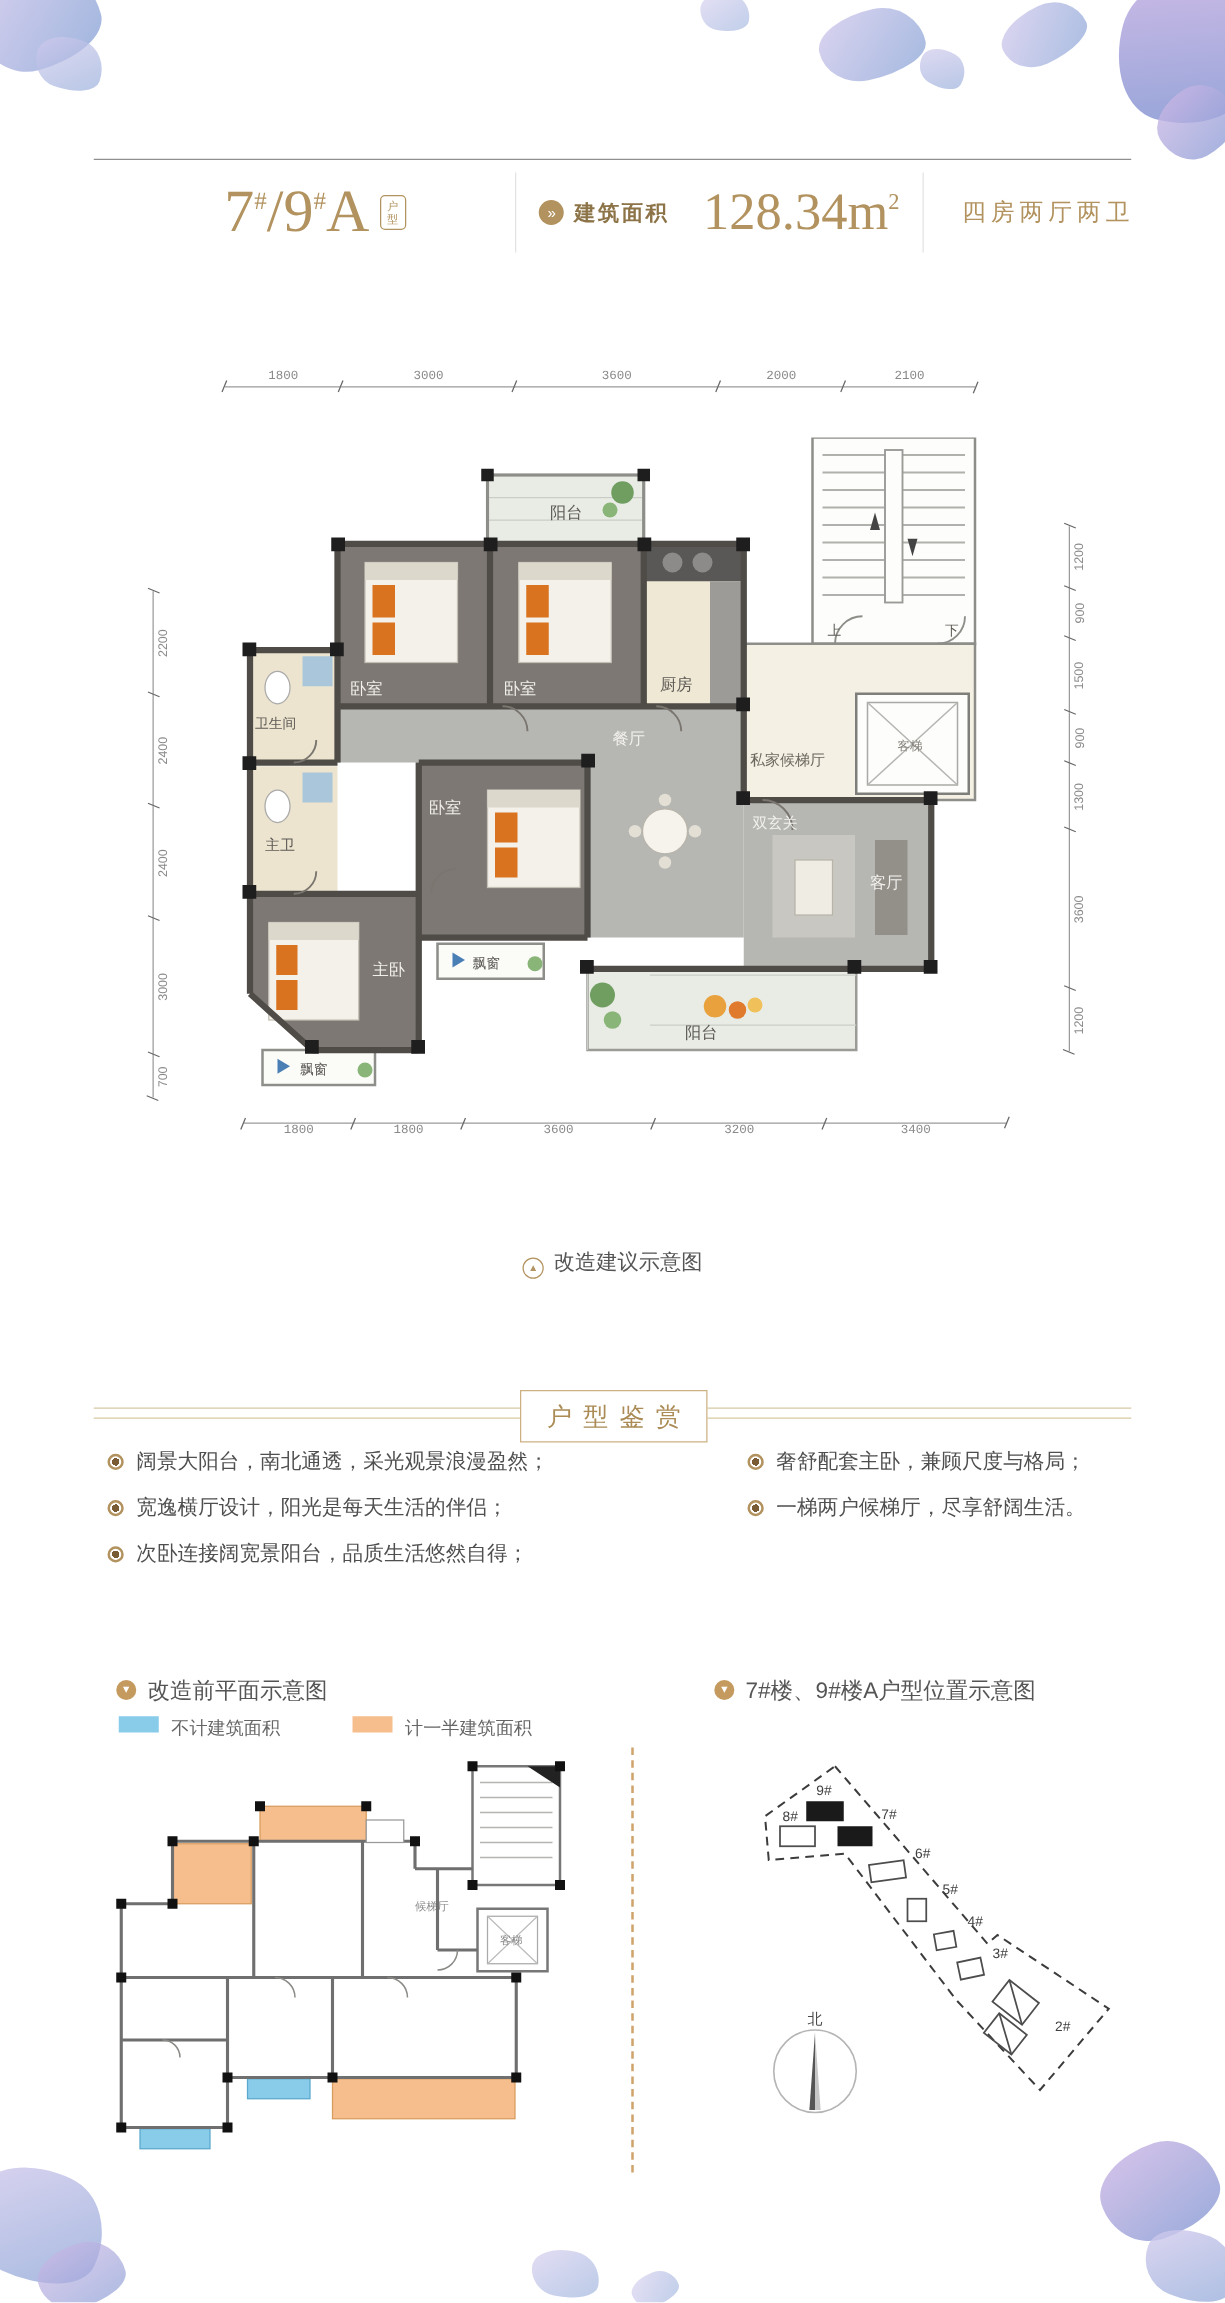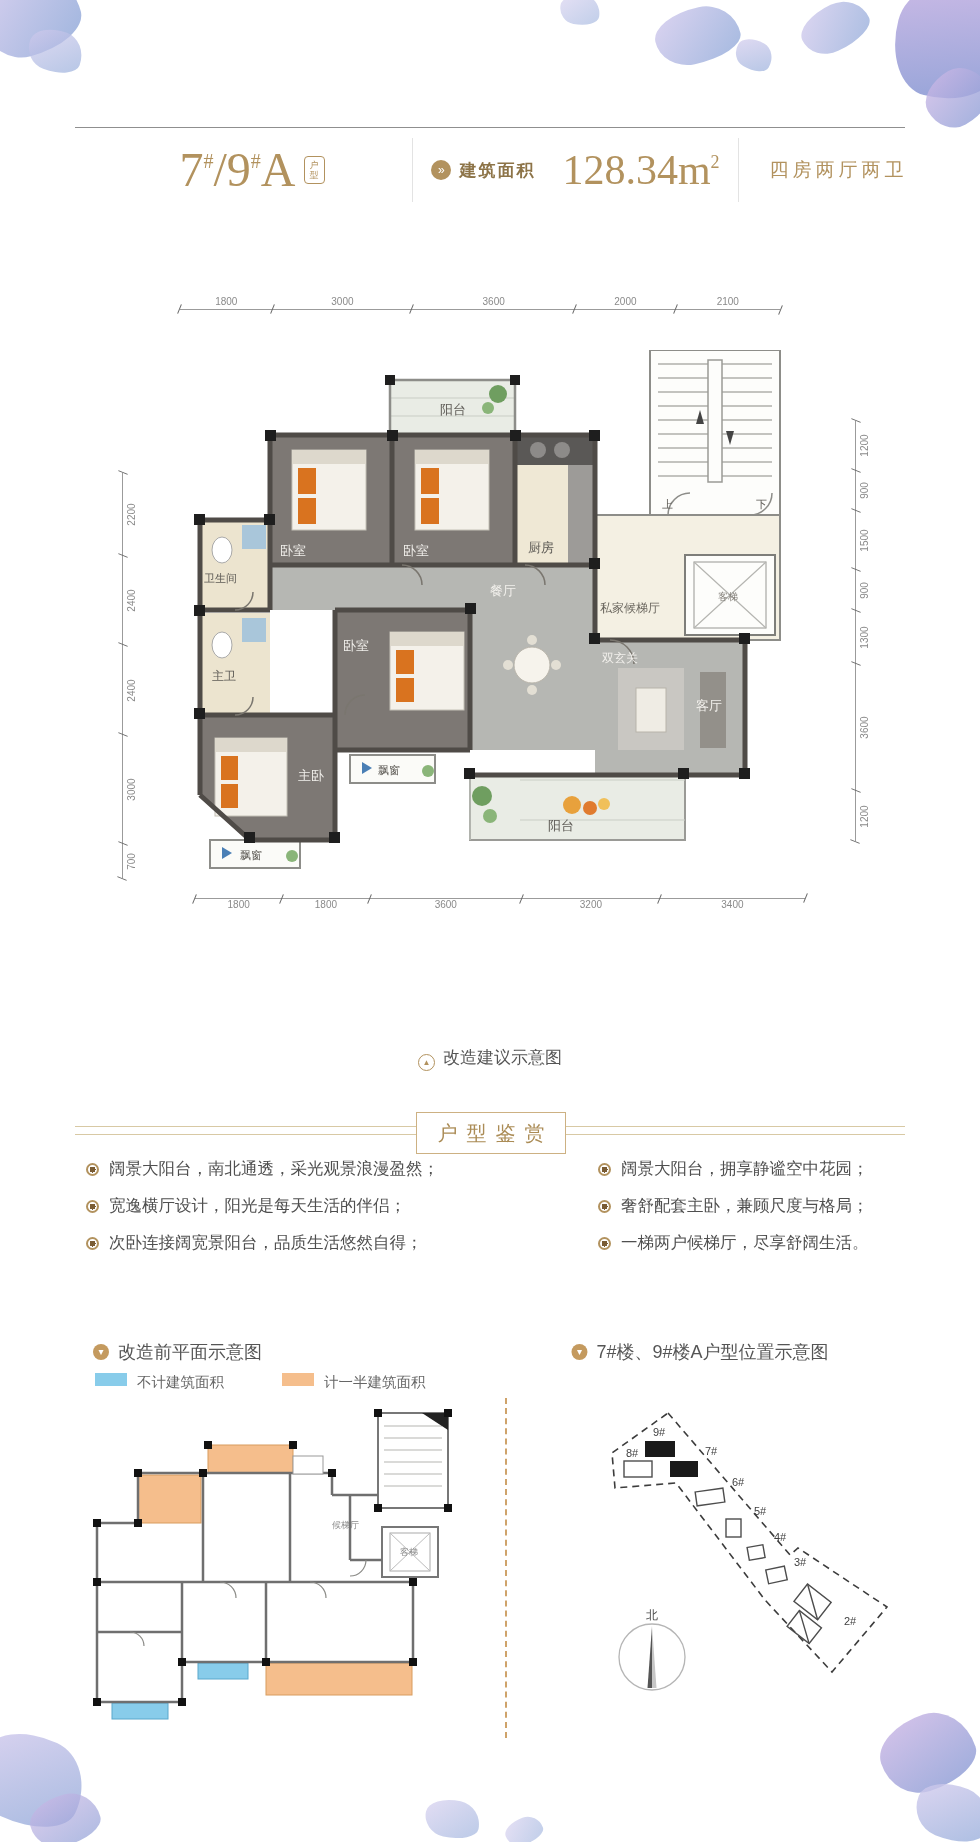--- a/index.html
+++ b/index.html
@@ -20,35 +20,35 @@
   .unit sup{font-size:20px;vertical-align:18px;}
   .seal{margin-left:8px;width:15px;padding:3px 2px;border:1px solid #b2925e;border-radius:4px;
         font-size:9px;line-height:10px;color:#b2925e;text-align:center;word-break:break-all;}
   .area-ic{width:20px;height:20px;border-radius:50%;background:#b2925e;color:#fff;font-size:12px;
            display:flex;align-items:center;justify-content:center;margin-right:8px;}
   .area-lb{font-size:17px;font-weight:bold;color:#8d7448;letter-spacing:2px;margin-right:27px;}
   .area-val{font-family:"Liberation Serif",serif;font-size:42px;color:#b2925e;line-height:1;}
   .area-val sup{font-size:18px;vertical-align:16px;}
   .spec{font-size:19px;color:#b2925e;letter-spacing:4px;margin-left:16px;}
   
-  .dimrow{position:absolute;display:flex;height:17px;}
+  .dimrow{position:absolute;display:flex;height:17px;font-family:Liberation Mono, monospace;}
   .dseg{position:relative;display:flex;align-items:flex-end;justify-content:center;border-bottom:1px solid #9b9b9b;}
   .dseg i{font-style:normal;font-size:10px;color:#8a8a8a;margin-bottom:2px;}
   .dseg::before{content:"";position:absolute;left:-1px;bottom:-5px;width:1px;height:10px;background:#666;transform:rotate(22deg);}
   .dimrow::after{content:"";position:absolute;right:-1px;bottom:-5px;width:1px;height:10px;background:#666;transform:rotate(22deg);}
   .dimrow.bot .dseg{border-bottom:none;border-top:1px solid #9b9b9b;align-items:flex-start;}
   .dimrow.bot .dseg::before{bottom:auto;top:-5px;}
   .dimrow.bot::after{bottom:auto;top:-5px;}
   .dimcol{position:absolute;display:flex;flex-direction:column;width:17px;}
   .dvseg{position:relative;display:flex;align-items:center;justify-content:center;border-left:1px solid #9b9b9b;}
   .dvseg i{font-style:normal;font-size:10px;color:#8a8a8a;transform:rotate(-90deg);white-space:nowrap;}
   .dvseg::before{content:"";position:absolute;top:-1px;left:-5px;width:10px;height:1px;background:#666;transform:rotate(22deg);}
   .dimcol::after{content:"";position:absolute;bottom:-1px;left:-5px;width:10px;height:1px;background:#666;transform:rotate(22deg);}
   
-  .caption{position:absolute;left:0;top:998px;width:980px;text-align:center;font-size:17px;color:#555;margin-top:48px;}
+  .caption{position:absolute;left:0;top:998px;width:980px;text-align:center;font-size:17px;color:#555;}
   .cap-ic{display:inline-block;width:15px;height:15px;border:1.5px solid #b2925e;border-radius:50%;
           font-size:8px;line-height:15px;color:#b2925e;text-align:center;vertical-align:-2px;margin-right:8px;}
   .tline{position:absolute;height:1px;background:#d8c9a4;}
   .tbox{position:absolute;left:416px;top:1112px;width:148px;height:40px;border:1px solid #cdb183;
         display:flex;align-items:center;justify-content:center;font-size:20px;color:#ab8c56;letter-spacing:9px;text-indent:9px;background:#fff;}
   .bullets{position:absolute;display:flex;flex-direction:column;gap:15px;}
   .bullet{display:flex;align-items:center;font-size:16.5px;color:#4f4f4f;}
   .bdot{flex:0 0 13px;width:13px;height:13px;border:2px solid #b2925e;border-radius:50%;margin-right:10px;
         box-sizing:border-box;background:radial-gradient(circle,#7a5c34 0 3px,#fff 3px);}
   .ptitle{position:absolute;display:flex;align-items:center;font-size:18px;color:#555;}
@@ -328,24 +328,20 @@
         <span>宽逸横厅设计，阳光是每天生活的伴侣；</span>
       </div>
     <div class="bullet">
         <span class="bdot"></span>
         <span>次卧连接阔宽景阳台，品质生活悠然自得；</span>
       </div>
   </div>
   <div class="bullets" style="left:598px;top:1158px;width:340px;">
     <div class="bullet">
         <span class="bdot"></span>
-        <span>阔景大阳台，拥享静谧空中花园；</span>
-      </div>
-    <div class="bullet">
-        <span class="bdot"></span>
         <span>奢舒配套主卧，兼顾尺度与格局；</span>
       </div>
     <div class="bullet">
         <span class="bdot"></span>
         <span>一梯两户候梯厅，尽享舒阔生活。</span>
       </div>
   </div>
 
   <div class="ptitle" style="left:93px;top:1340px;">
     <span class="ptic">▾</span>

